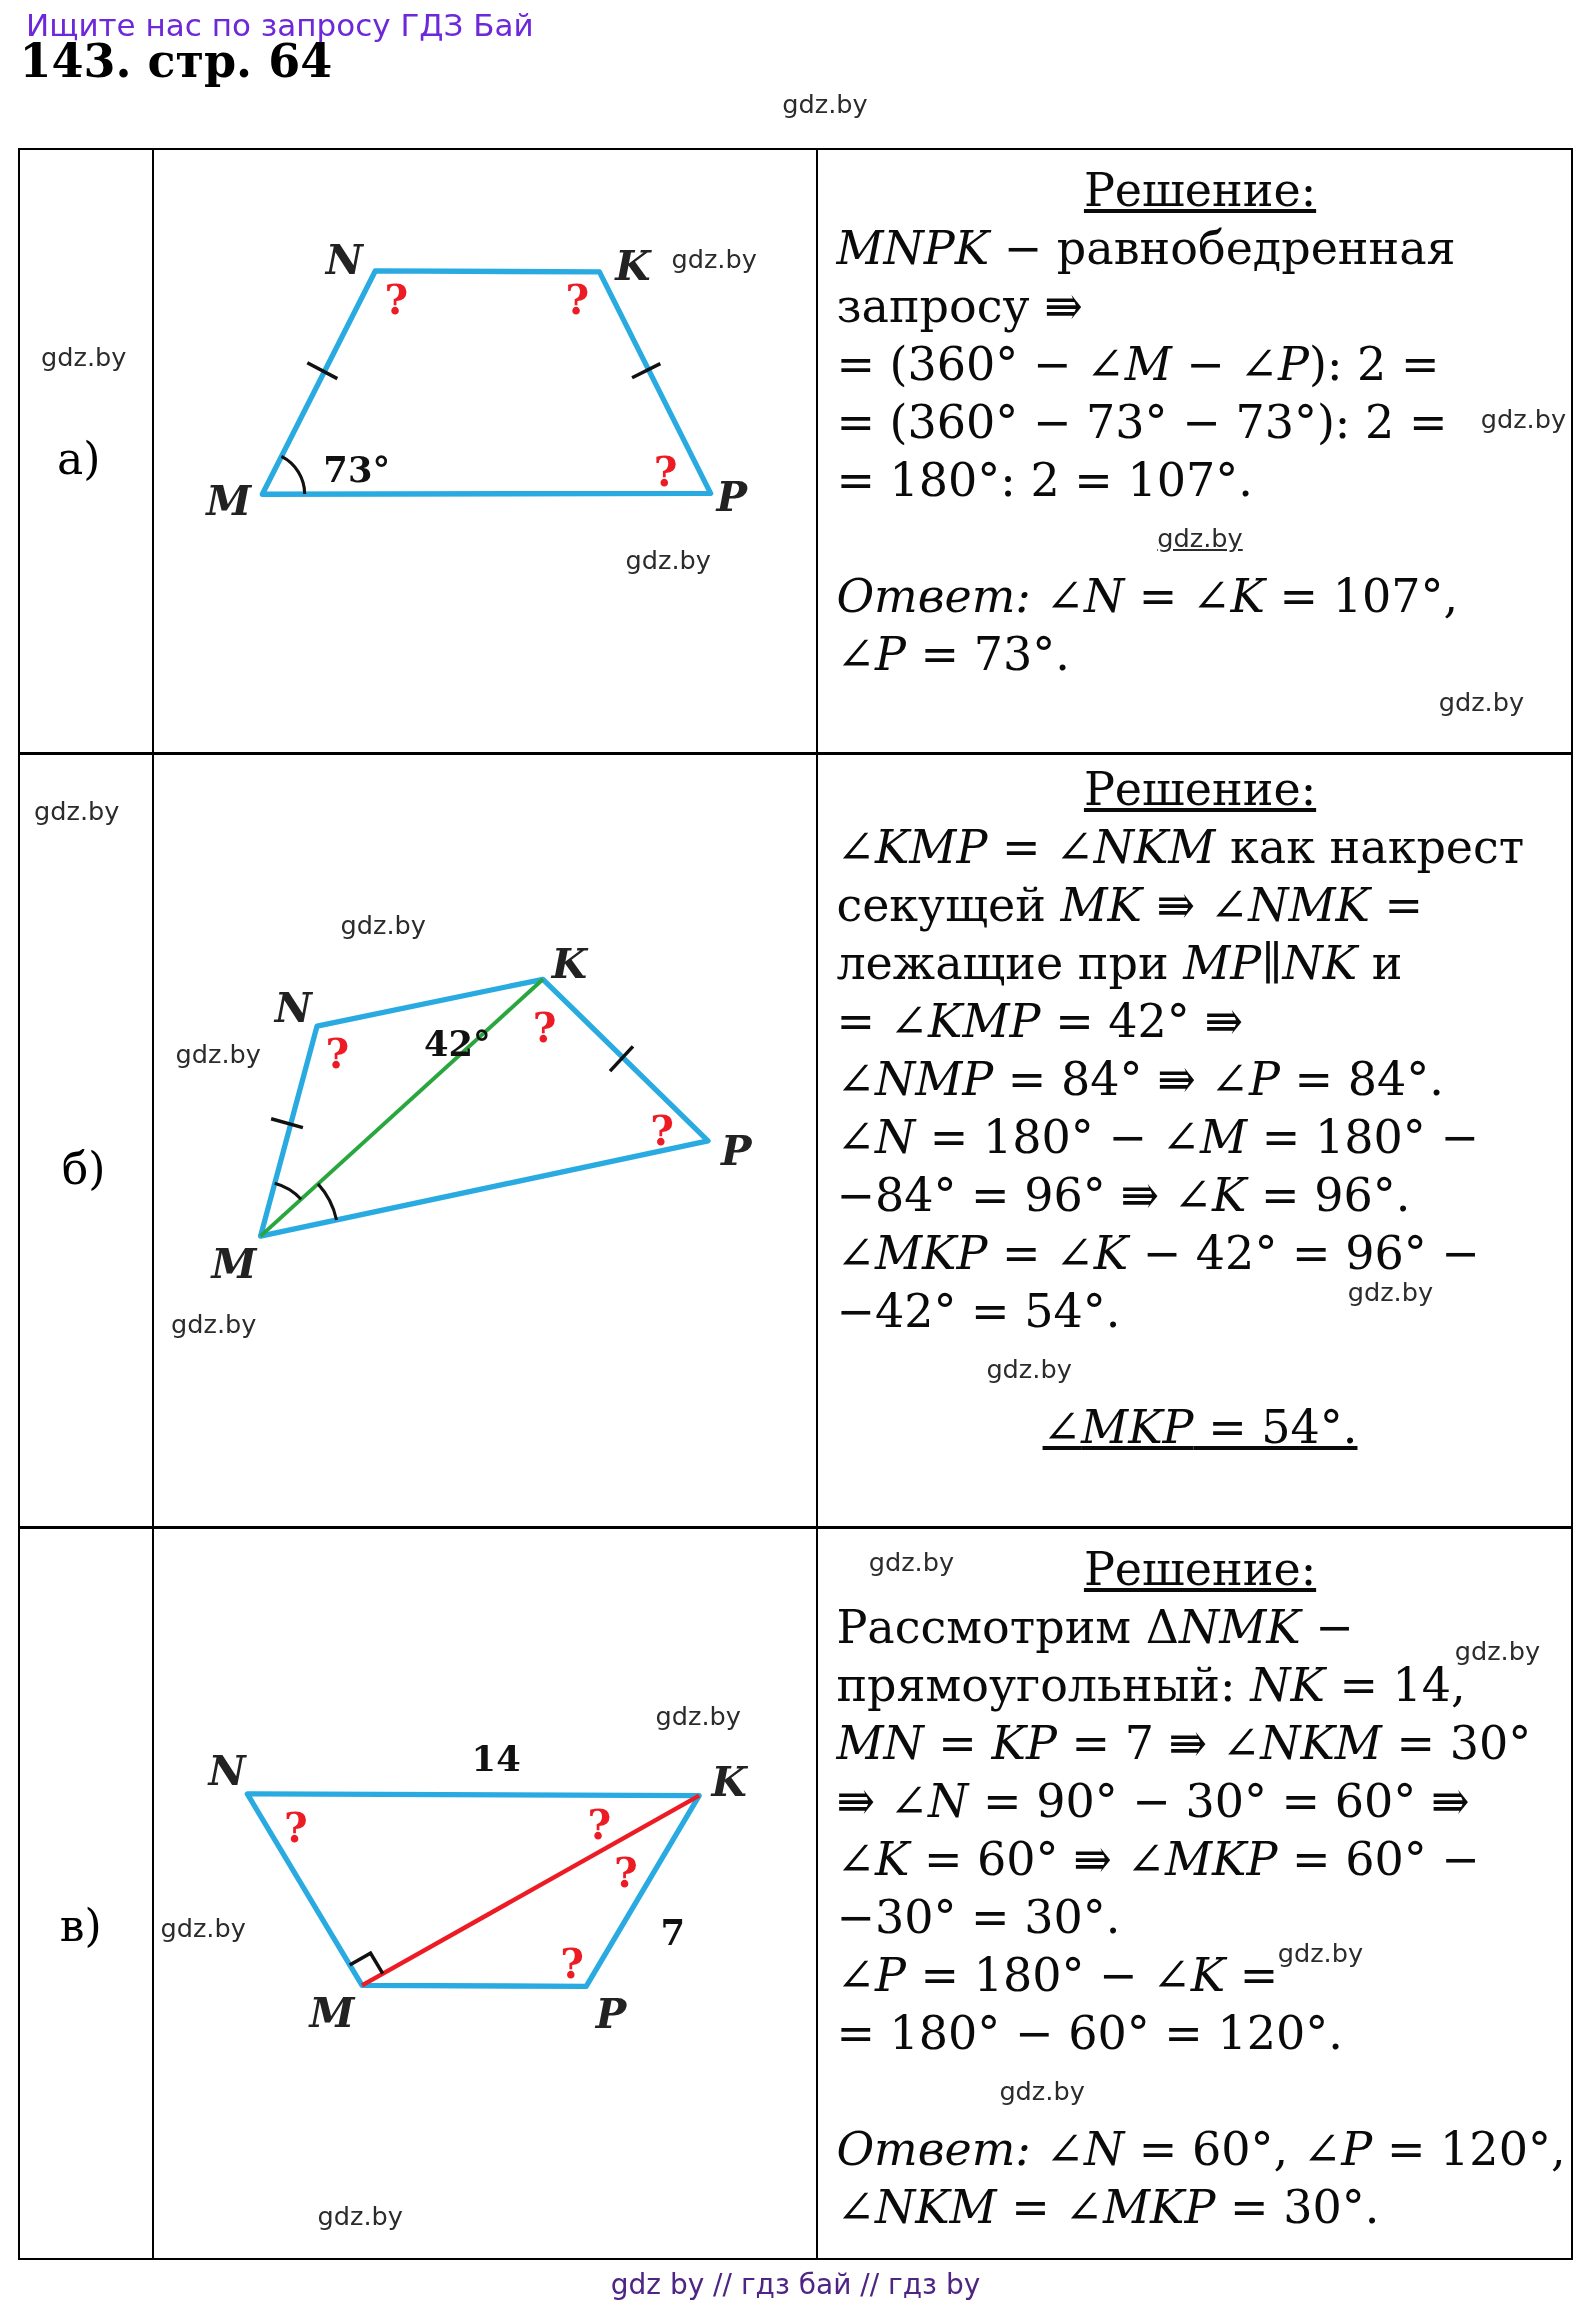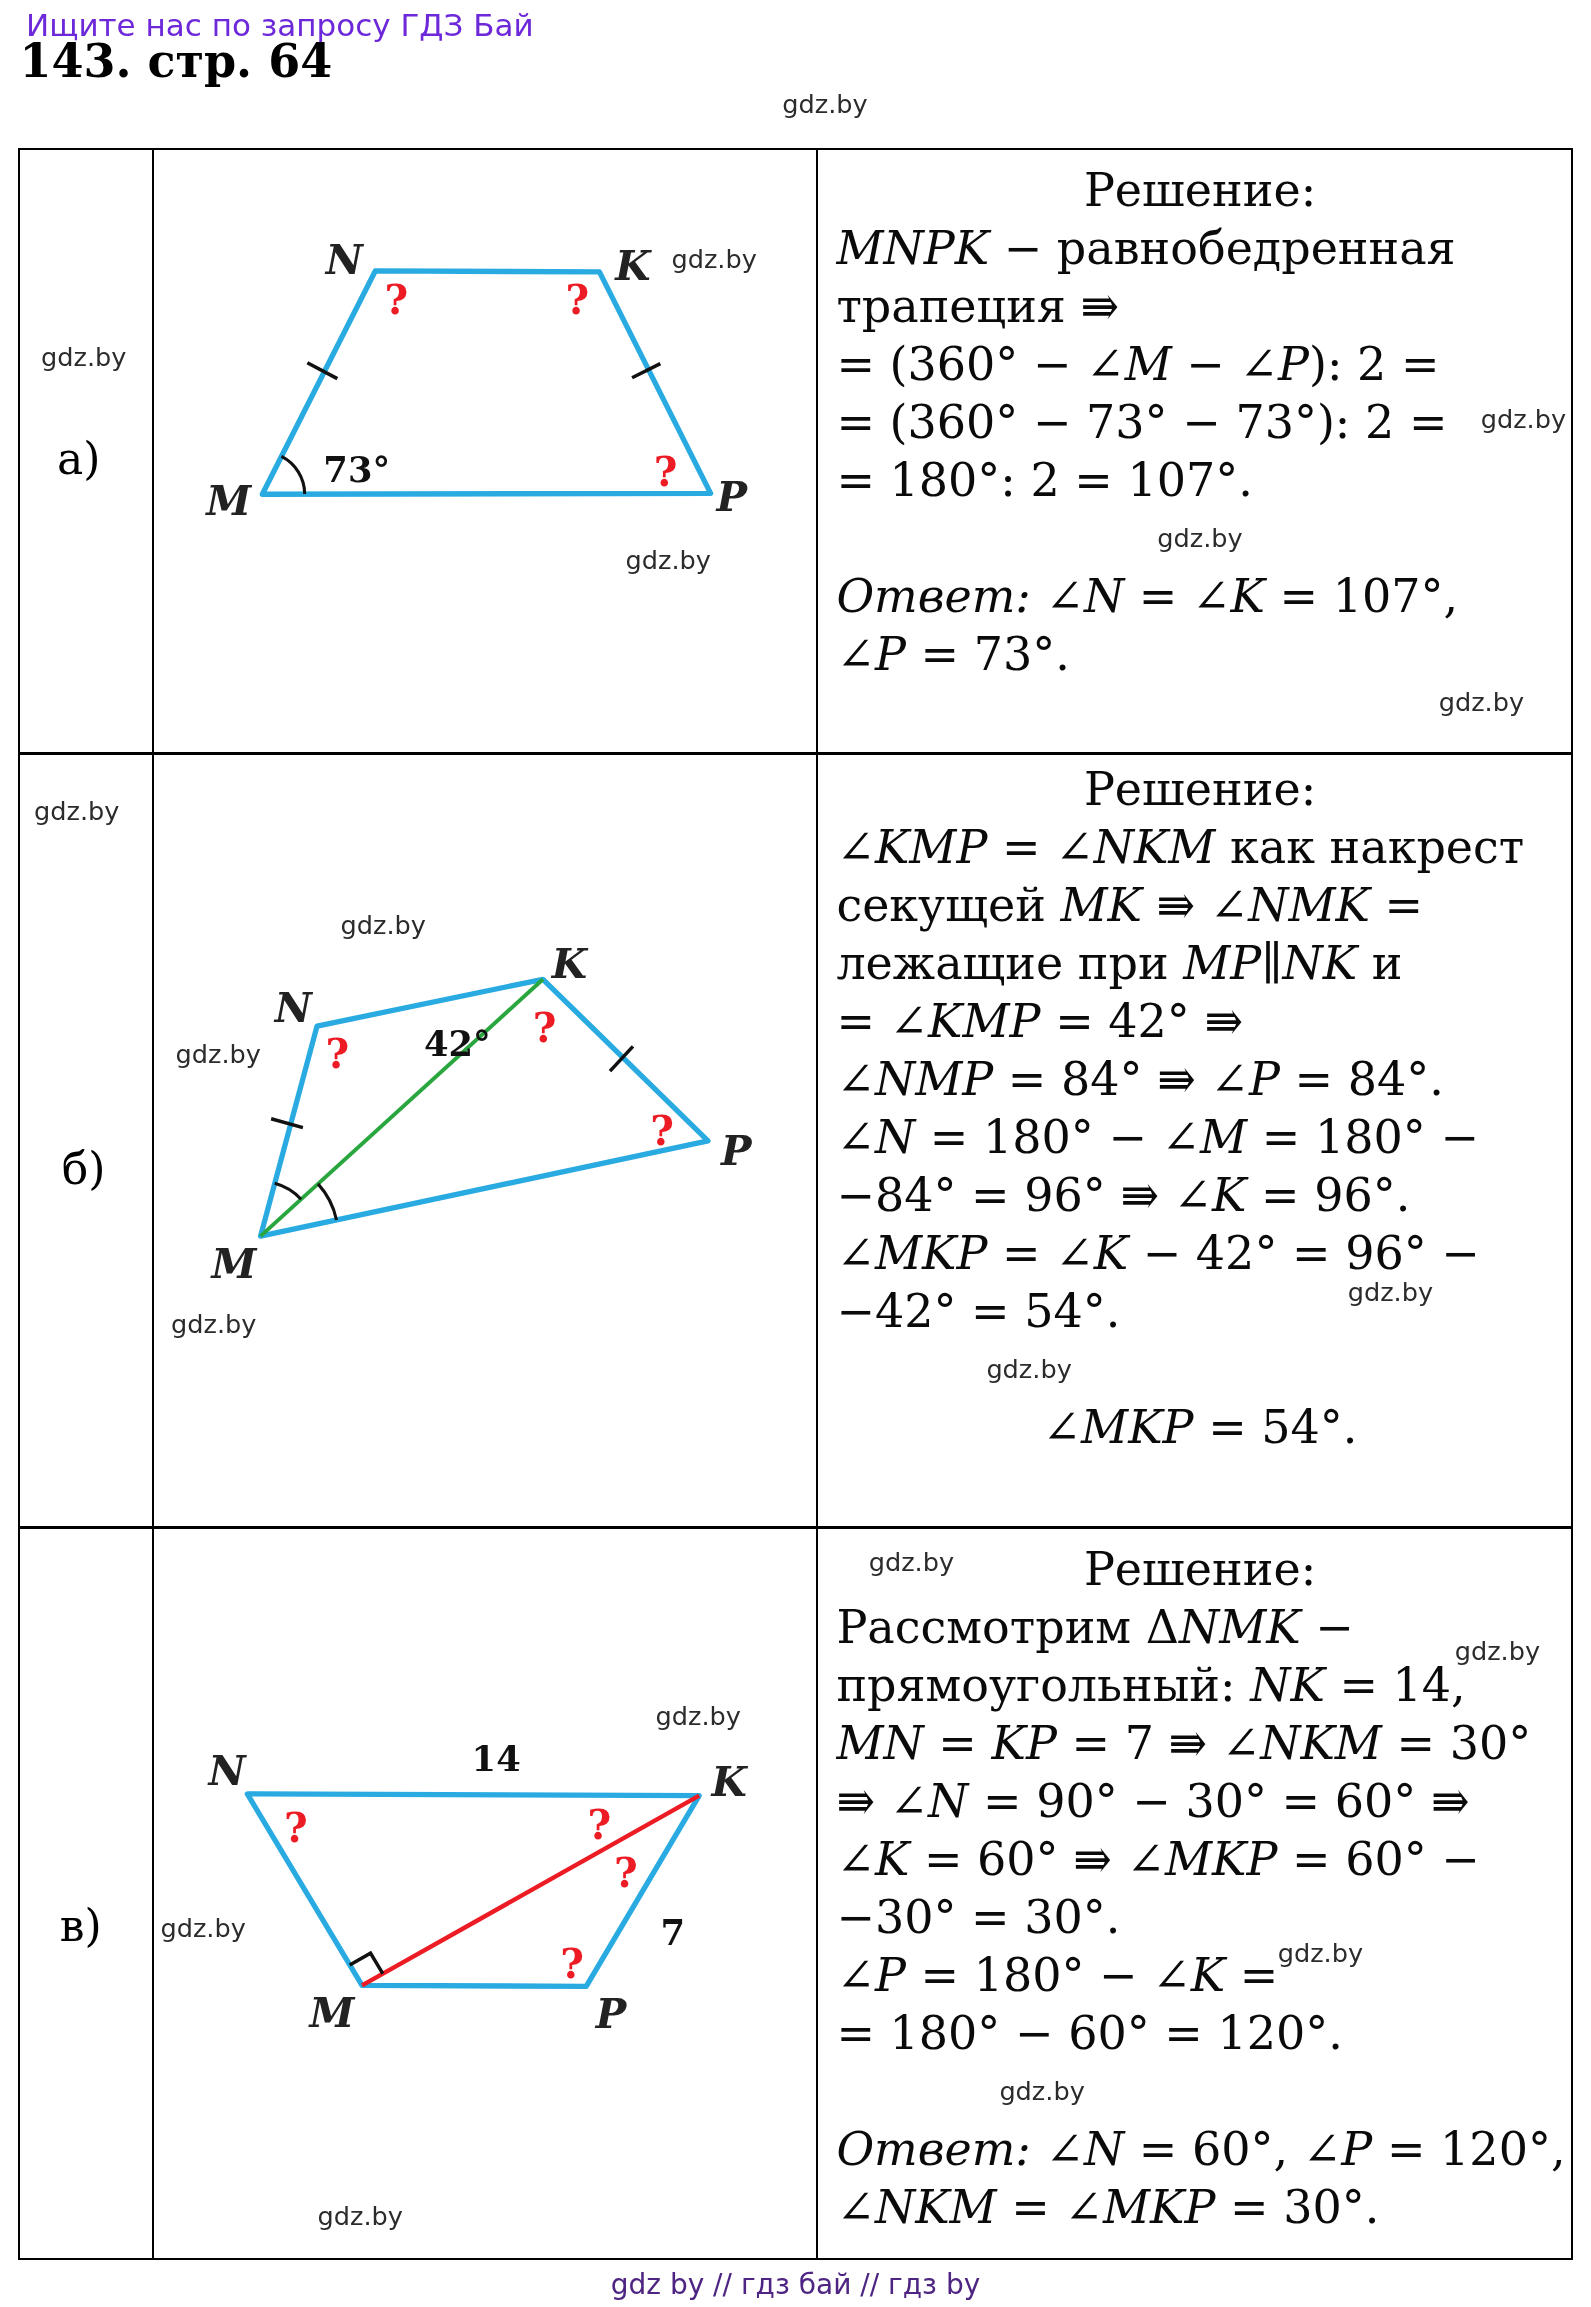--- a/index.html
+++ b/index.html
@@ -18,21 +18,21 @@
   .h1{top:602px}.h2{top:1376px}
   .lc{position:absolute;transform:translate(-50%,-50%);}
   .plabel{position:absolute;transform:translate(-50%,-50%);
           font:400 44px "DejaVu Serif",serif;color:#000;}
   .fig{position:absolute;}
   .sol{position:absolute;left:799px;width:752px;box-sizing:border-box;
        padding-left:17.7px;padding-right:7px;}
   .sline{font:400 46px "DejaVu Serif","DejaVu Sans",serif;line-height:58px;
          white-space:nowrap;color:#0a0a0a;}
   .sline i{font-style:italic;}
-  .sline.c{text-align:center;}
+  .sline.c{text-align:center;text-decoration:underline;}
   .sline.wm{font:400 25.6px "DejaVu Sans",sans-serif;color:#2b2b2b;line-height:58px;}
   .wm-abs{position:absolute;}
   .footer{position:absolute;left:0;top:2268px;width:100%;text-align:center;
           font:400 28px "DejaVu Sans",sans-serif;color:#4e2583;}
   
   .edge{fill:none;stroke:#29abe2;stroke-width:6;stroke-linejoin:round;}
   .diag-g{stroke:#2aa63f;stroke-width:4.5;}
   .diag-r{stroke:#ec1b24;stroke-width:5;}
   .mk{stroke:#111;stroke-width:4;}
   .arc{fill:none;stroke:#111;stroke-width:3.5;}
@@ -115,21 +115,21 @@
       <text class="wmt" x="619" y="222">gdz.by</text>
       <text class="wmt" x="58" y="462">gdz.by</text>
       <text class="wmt" x="236" y="788">gdz.by</text>
     </svg>
 
     <div class="sol" style="top:0;height:602px;padding-top:10.6px">
       <span class="wm wm-abs" style="left:662px;top:254px">gdz.by</span>
       <span class="wm wm-abs" style="left:620px;top:537px">gdz.by</span>
     <div class="sline c">Решение:</div>
         <div class="sline"><i>MNPK</i> − равнобедренная</div>
-        <div class="sline">трапеция ⇛</div>
+        <div class="sline">запросу ⇛</div>
         <div class="sline">= (360° − ∠<i>M</i> − ∠<i>P</i>): 2 =</div>
         <div class="sline">= (360° − 73° − 73°): 2 =</div>
         <div class="sline">= 180°: 2 = 107°.</div>
         <div class="sline c wm">gdz.by</div>
         <div class="sline"><i>Ответ:</i> ∠<i>N</i> = ∠<i>K</i> = 107°,</div>
         <div class="sline">∠<i>P</i> = 73°.</div>
       </div>
 
     <div class="sol" style="top:605px;height:769px;padding-top:5.3px">
       <span class="wm wm-abs" style="left:529px;top:522px">gdz.by</span>

